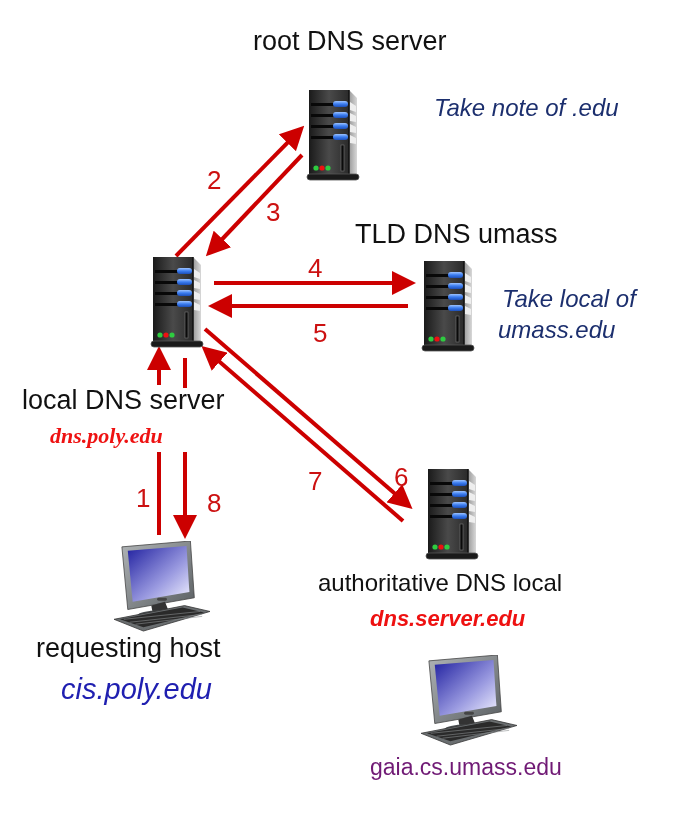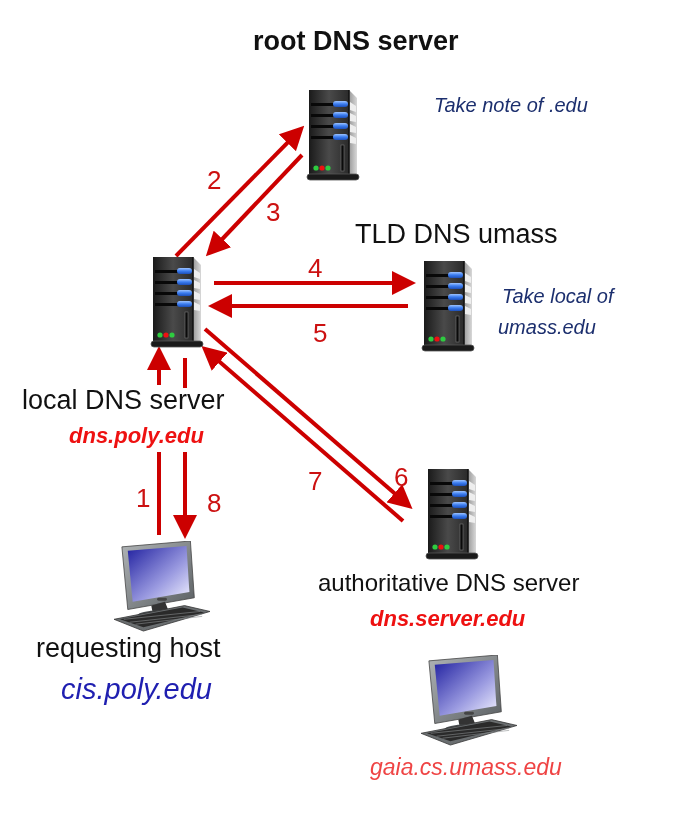--- a/index.html
+++ b/index.html
@@ -1,23 +1,23 @@
 <!DOCTYPE html>
 <html><head>
 <meta charset="utf-8">
 <style>
   html, body { margin: 0; padding: 0; background: #ffffff; }
   body { width: 674px; height: 817px; position: relative; overflow: hidden;
          font-family: "Liberation Sans", sans-serif; }
   .lbl { position: absolute; white-space: nowrap; font-family: "Liberation Sans", sans-serif; }
   .server-title { font-size: 27px; color: #111; }
   .hostname-red { font-size: 22px; color: #ee1111; font-weight: bold; font-style: italic; }
-  .note { font-size: 20px; color: #1c2f6e; font-style: italic; }
+  .note { font-size: 24px; color: #1c2f6e; font-style: italic; }
   .host-blue { font-size: 29px; color: #1f1fb0; font-style: italic; }
-  .host-black { font-size: 23px; color: #ef4444; font-style: italic; }
+  .host-black { font-size: 23px; color: #701a75; }
   .num { font-size: 26px; color: #cc1111; }
   svg.diagram { position: absolute; left: 0; top: 0; }
   .server { position: absolute; width: 56px; height: 94px; }
   .pc { position: absolute; width: 100px; height: 92px; }
 </style>
 </head>
 <body>
 
 <svg class="diagram" width="674" height="817" viewBox="0 0 674 817">
   <defs>
@@ -133,31 +133,31 @@
   </svg>
 
 <svg class="pc" style="left:113px; top:541px;" viewBox="0 0 100 94">
     <use href="#pcShape"></use>
   </svg>
 
 <svg class="pc" style="left:420px; top:655px;" viewBox="0 0 100 94">
     <use href="#pcShape"></use>
   </svg>
 
-<div class="lbl server-title" style="left:253px; top:26px;font-weight:bold;">root DNS server</div>
+<div class="lbl server-title" style="left:253px; top:26px;">root DNS server</div>
 <div class="lbl note" style="left:434px; top:94px;">Take note of .edu</div>
 
 <div class="lbl server-title" style="left:355px; top:219px;">TLD DNS umass</div>
 <div class="lbl note" style="left:502px; top:285px;">Take local of</div>
 <div class="lbl note" style="left:498px; top:316px;">umass.edu</div>
 
 <div class="lbl server-title" style="left:22px; top:385px;">local DNS server</div>
-<div class="lbl hostname-red" style="left:69px; top:423px;">dns.poly.edu</div>
+<div class="lbl hostname-red" style="left:50px; top:423px;font-family:Liberation Serif, serif;">dns.poly.edu</div>
 
-<div class="lbl server-title" style="left:318px; top:569px; font-size:24px;">authoritative DNS server</div>
+<div class="lbl server-title" style="left:318px; top:569px; font-size:24px;">authoritative DNS local</div>
 <div class="lbl hostname-red" style="left:370px; top:606px;">dns.server.edu</div>
 
 <div class="lbl server-title" style="left:26px; top:633px;margin-left:10px;">requesting host</div>
 <div class="lbl host-blue" style="left:61px; top:673px;">cis.poly.edu</div>
 
 <div class="lbl host-black" style="left:370px; top:754px;">gaia.cs.umass.edu</div>
 
 <div class="lbl num" style="left:207px; top:165px;">2</div>
 <div class="lbl num" style="left:266px; top:197px;">3</div>
 <div class="lbl num" style="left:308px; top:253px;">4</div>

